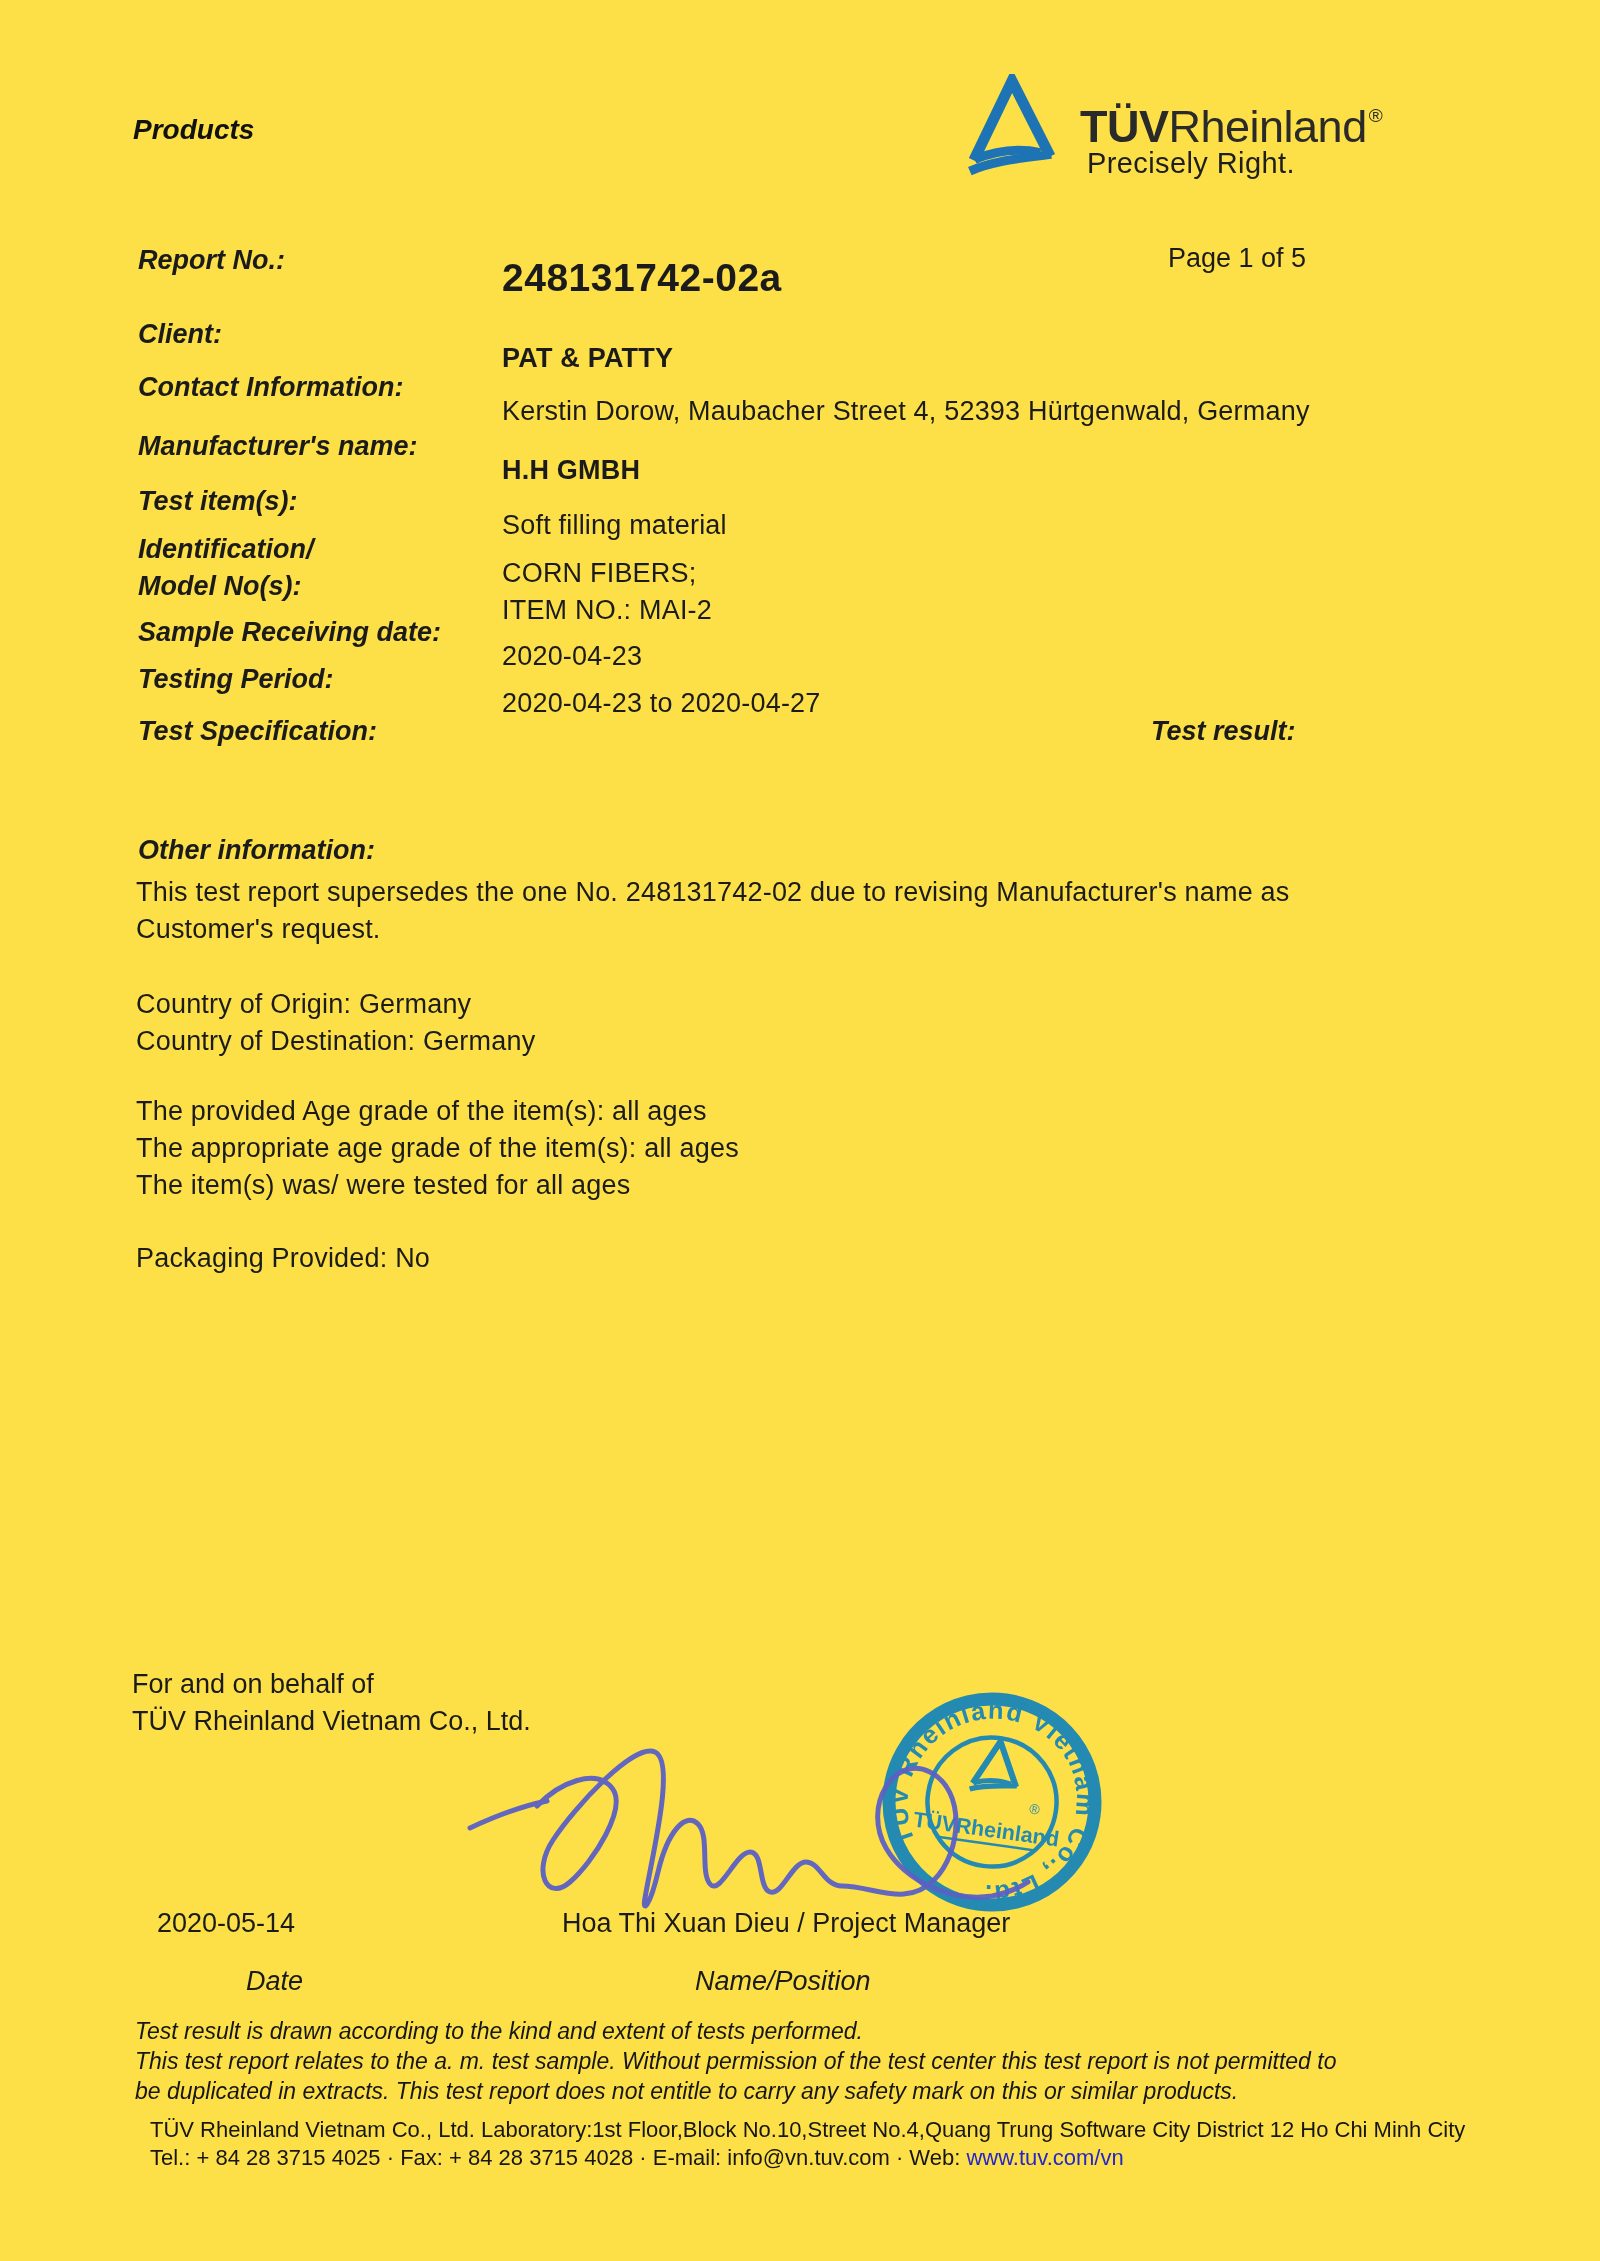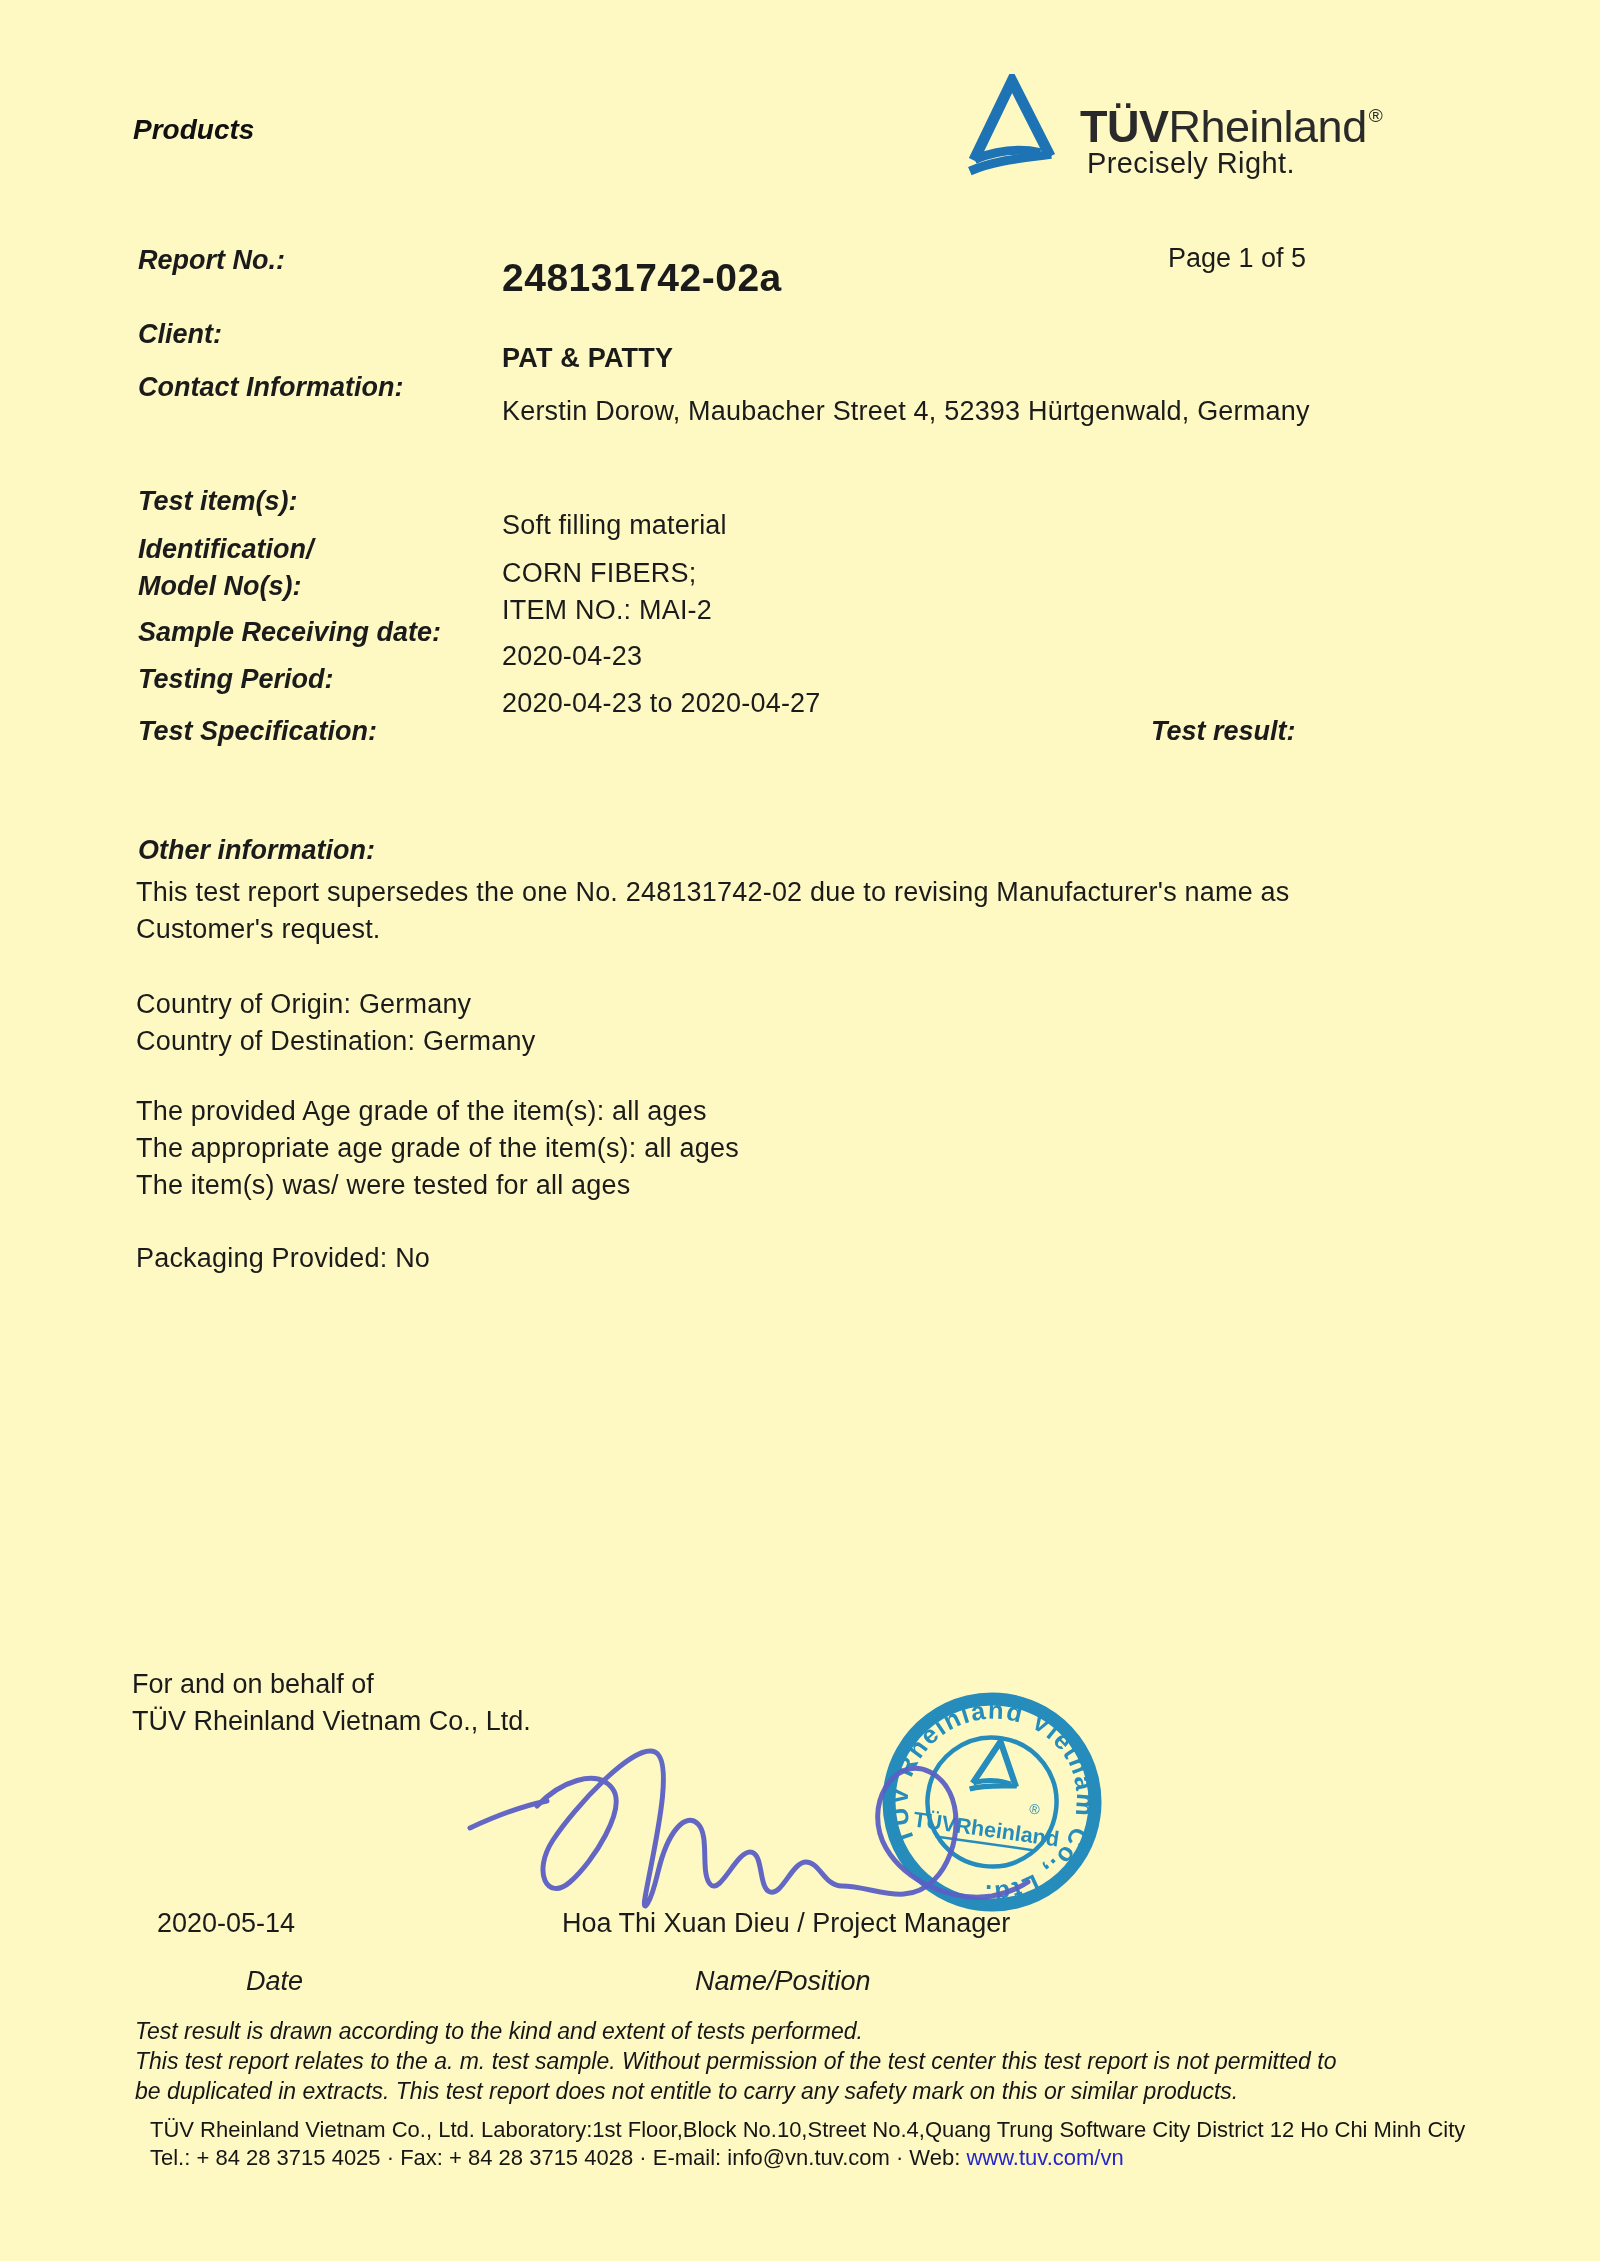--- a/index.html
+++ b/index.html
@@ -1,17 +1,17 @@
 <!DOCTYPE html>
 <html><head>
 <meta charset="utf-8">
 <style>
   html,body{margin:0;padding:0;background:#ffffff;}
   .page{
-    position:relative;width:1600px;height:2261px;background:#fef9c3;overflow:hidden;
+    position:relative;width:1600px;height:2261px;background:#fde047;overflow:hidden;
     font-family:"Liberation Sans","DejaVu Sans",sans-serif;color:#1b1b1b;
   }
   .abs{position:absolute;}
   
   .products{left:133px;top:114px;font-size:28px;font-weight:bold;font-style:italic;color:#111;}
   .logo-tri{left:962px;top:74px;width:100px;height:102px;}
   .brand{left:1080px;top:101px;font-size:45px;letter-spacing:-0.5px;color:#2a2a2a;white-space:nowrap;}
   .brand .b{font-weight:bold;}
   .brand .reg{font-size:19px;vertical-align:super;position:relative;top:-4px;margin-left:2px;}
   .tagline{left:1087px;top:147px;font-size:29px;color:#1e1e1e;letter-spacing:0.4px;}
@@ -68,20 +68,23 @@
   <div class="abs pageinfo">Page 1 of 5</div>
 
   <div class="abs row" style="top:242px">
     <span class="lbl">Report No.:</span><span class="val big">248131742-02a</span>
   </div>
   <div class="abs row" style="top:316px">
     <span class="lbl">Client:</span><span class="val bold">PAT &amp; PATTY</span>
   </div>
   <div class="abs row" style="top:369px">
     <span class="lbl">Contact Information:</span><span class="val">Kerstin Dorow, Maubacher Street 4, 52393 Hürtgenwald, Germany</span>
+  </div>
+  <div class="abs row" style="top:428px">
+    <span class="lbl">Manufacturer's name:</span><span class="val bold">H.H GMBH</span>
   </div>
   <div class="abs row" style="top:483px">
     <span class="lbl">Test item(s):</span><span class="val">Soft filling material</span>
   </div>
   <div class="abs row" style="top:531px">
     <span class="lbl"><span>Identification/</span><br><span>Model No(s):</span></span><span class="val"><span>CORN FIBERS;</span><br><span>ITEM NO.: MAI-2</span></span>
   </div>
   <div class="abs row" style="top:614px">
     <span class="lbl">Sample Receiving date:</span><span class="val">2020-04-23</span>
   </div>

